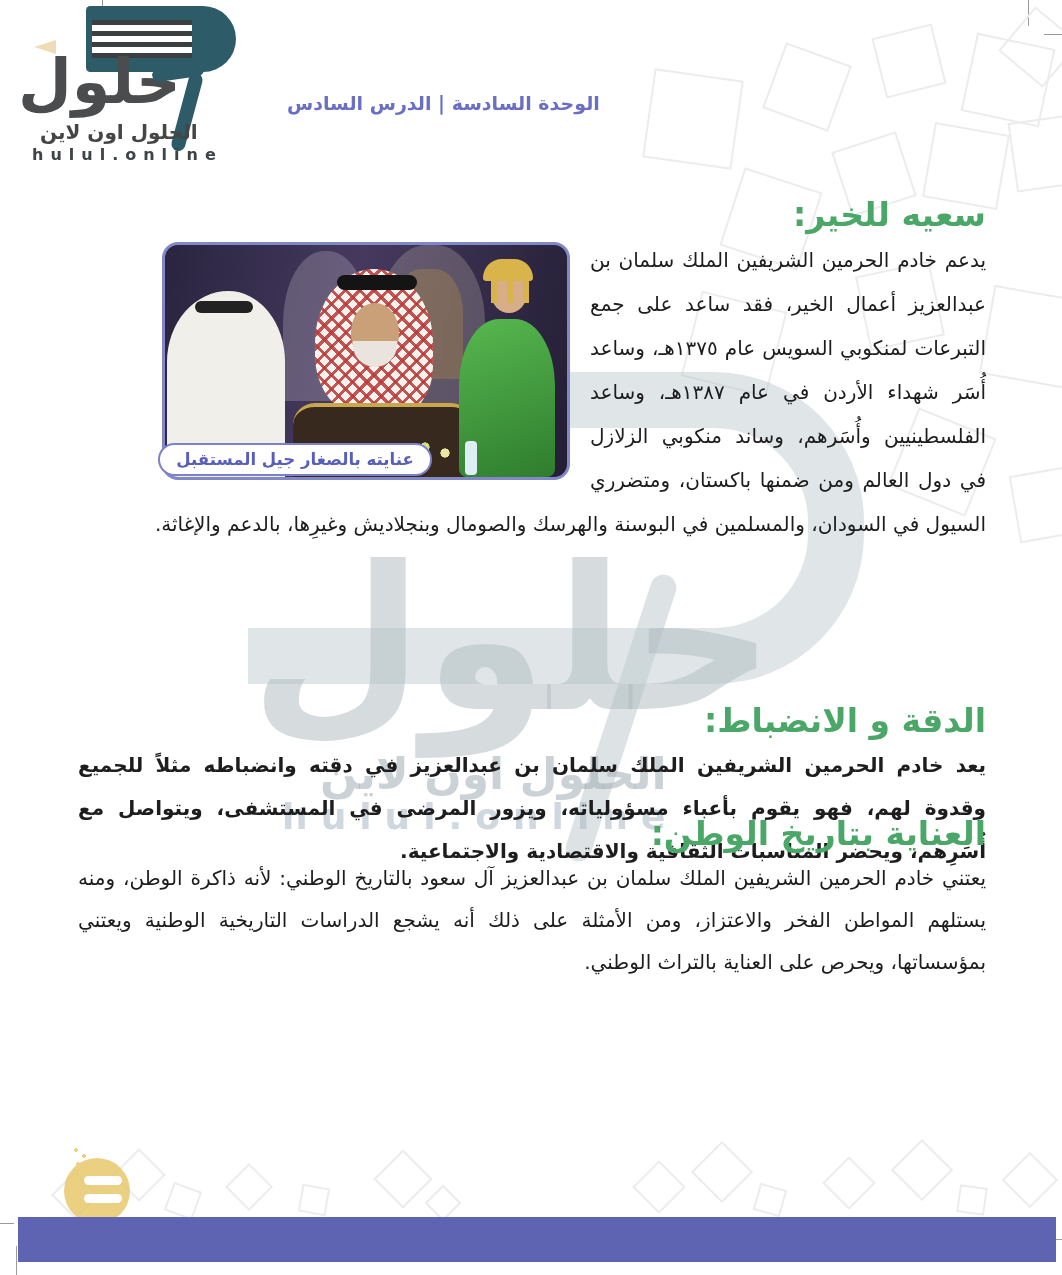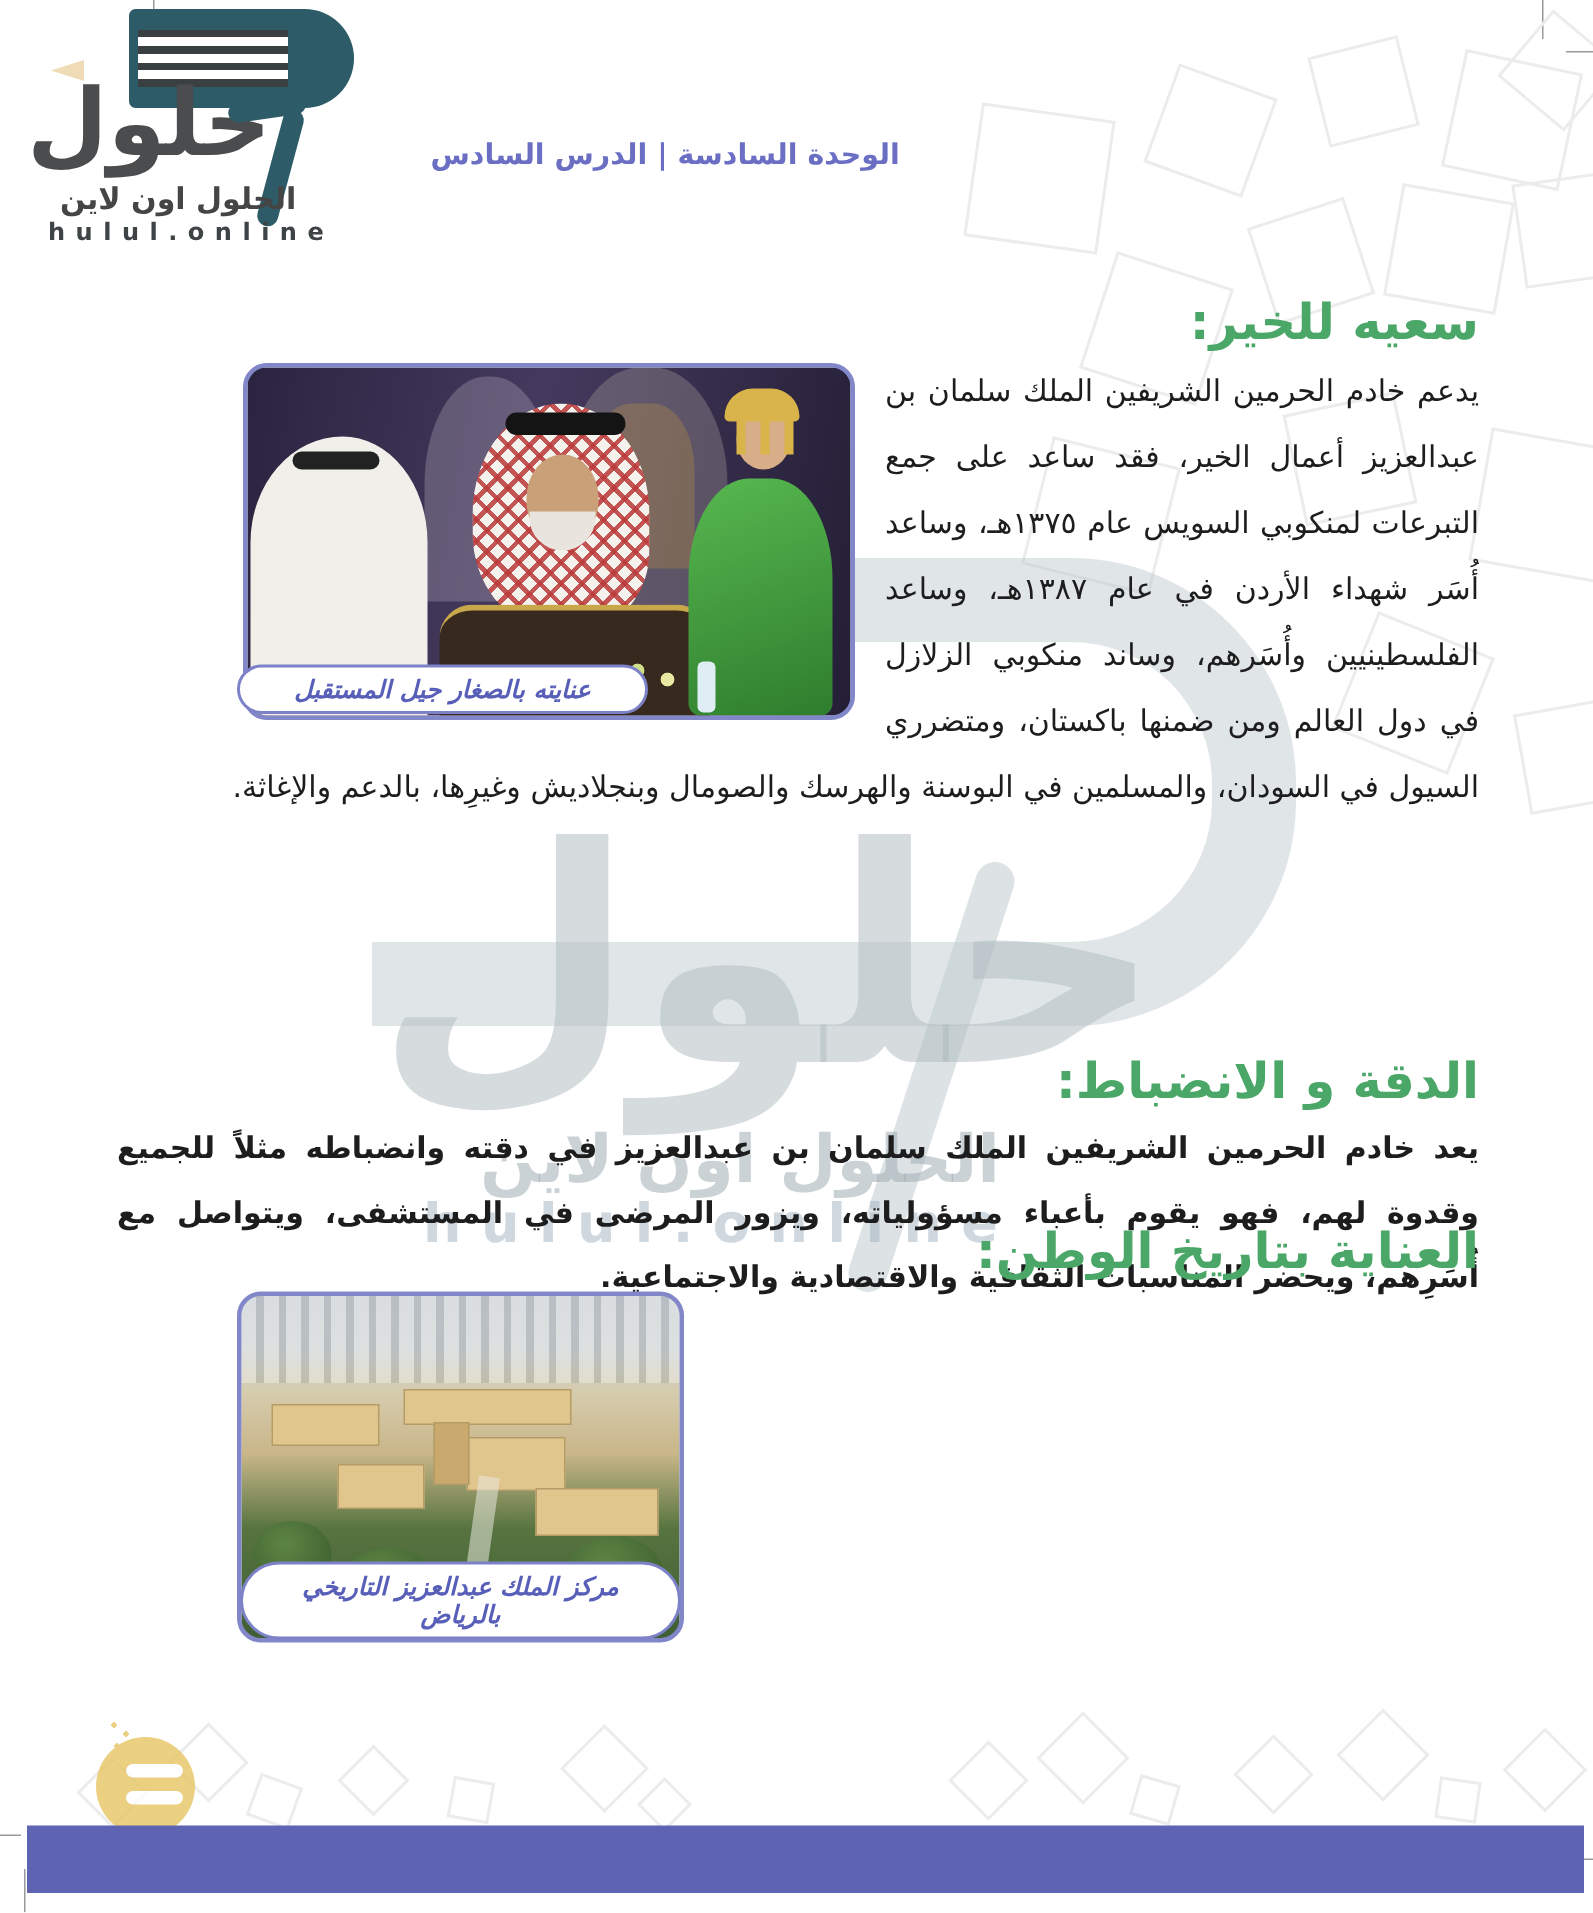--- a/index.html
+++ b/index.html
@@ -41,21 +41,21 @@
   
   .sec{position:absolute;right:76px;width:908px;direction:rtl;z-index:3;}
   .sec h2{margin:0 0 8px 0;font-size:33px;line-height:30px;font-weight:bold;color:#4ba768;}
   .sec p{margin:0;font-size:20px;line-height:44px;color:#1d1d1d;text-align:justify;}
   .sec p.bold{font-weight:bold;line-height:43px;}
   #sec4 p{line-height:42px;}
   
   .photo-wrap{float:left;position:relative;}
   .photo{position:absolute;inset:0;border:3px solid #8287c9;border-radius:16px;overflow:hidden;}
   .cap{position:absolute;z-index:6;background:#ffffff;border:2.5px solid #7d82c8;border-radius:999px;
-       color:#585fb8;font-size:16.5px;font-weight:bold;text-align:center;padding:5px 10px;direction:rtl;font-style:italic;}
+       color:#585fb8;font-size:16.5px;font-weight:bold;text-align:center;padding:5px 10px;direction:rtl;}
   
   .p1{background:linear-gradient(100deg,#2a2440 0%,#453a5e 45%,#241e35 100%);}
   .p1 .fig-bg1{position:absolute;left:118px;top:6px;width:86px;height:150px;background:rgba(214,206,220,.25);border-radius:48% 48% 0 0;}
   .p1 .fig-bg2{position:absolute;left:212px;top:0;width:108px;height:170px;background:rgba(196,186,176,.28);border-radius:46% 46% 0 0;}
   .p1 .fig-bg2 b{position:absolute;left:16px;top:24px;width:70px;height:110px;background:rgba(180,140,70,.35);border-radius:40% 40% 0 0;}
   .p1 .child{position:absolute;left:2px;bottom:0;width:118px;height:186px;background:#f1efe9;border-radius:52% 48% 0 0/38% 38% 0 0;}
   .p1 .child i{position:absolute;left:28px;top:10px;width:58px;height:12px;background:#222;border-radius:8px;}
   .p1 .ghutra{position:absolute;left:150px;top:24px;width:118px;height:148px;border-radius:50% 50% 34% 42%;
       background:repeating-linear-gradient(45deg,rgba(186,58,58,.85) 0 3px,transparent 3px 10px),
                  repeating-linear-gradient(-45deg,rgba(186,58,58,.85) 0 3px,transparent 3px 10px),#f5f1ec;}
@@ -198,38 +198,21 @@
   <div class="sec" id="sec2" style="top:582px;">
   </div>
 
   <div class="sec" id="sec3" style="top:706px;">
     <h2>الدقة و الانضباط:</h2>
     <p class="bold">يعد خادم الحرمين الشريفين الملك سلمان بن عبدالعزيز في دقته وانضباطه مثلاً للجميع وقدوة لهم، فهو يقوم بأعباء مسؤولياته، ويزور المرضى في المستشفى، ويتواصل مع أُسَرِهم، ويحضر المناسبات الثقافية والاقتصادية والاجتماعية.</p>
   </div>
 
   <div class="sec" id="sec4" style="top:819px;">
     <h2>العناية بتاريخ الوطن:</h2>
-    <div class="photo-wrap" style="width:298px;height:234px;margin:4px 18px 8px 80px;">
-      <div class="photo p2">
-        <span class="city"></span>
-        <span class="b" style="left:20px;top:72px;width:70px;height:26px;"></span>
-        <span class="b" style="left:108px;top:62px;width:110px;height:22px;"></span>
-        <span class="b" style="left:150px;top:94px;width:64px;height:34px;"></span>
-        <span class="b" style="left:64px;top:112px;width:56px;height:28px;"></span>
-        <span class="b" style="left:196px;top:128px;width:80px;height:30px;"></span>
-        <span class="b" style="left:128px;top:84px;width:22px;height:40px;background:#caa96f;"></span>
-        <span class="road"></span>
-        <span class="t" style="left:8px;top:150px;width:52px;height:44px;"></span>
-        <span class="t" style="left:66px;top:168px;width:64px;height:52px;"></span>
-        <span class="t" style="left:150px;top:176px;width:58px;height:48px;"></span>
-        <span class="t" style="left:216px;top:160px;width:66px;height:56px;"></span>
-        <span class="t" style="left:30px;top:196px;width:70px;height:40px;"></span>
-      </div>
-      <div class="cap" style="left:2px;right:2px;bottom:2px;">مركز الملك عبدالعزيز التاريخي بالرياض</div>
-    </div>
+    <p>يعتني خادم الحرمين الشريفين الملك سلمان بن عبدالعزيز آل سعود بالتاريخ الوطني: لأنه ذاكرة الوطن، ومنه يستلهم المواطن الفخر والاعتزاز، ومن الأمثلة على ذلك أنه يشجع الدراسات التاريخية الوطنية ويعتني بمؤسساتها، ويحرص على العناية بالتراث الوطني.</p>
   </div>
 
   <div class="gold">
     <span class="dots"></span>
     <span class="c"></span>
     <span class="s1"></span>
     <span class="s2"></span>
   </div>
   <div class="bottom-bar"></div>
 

